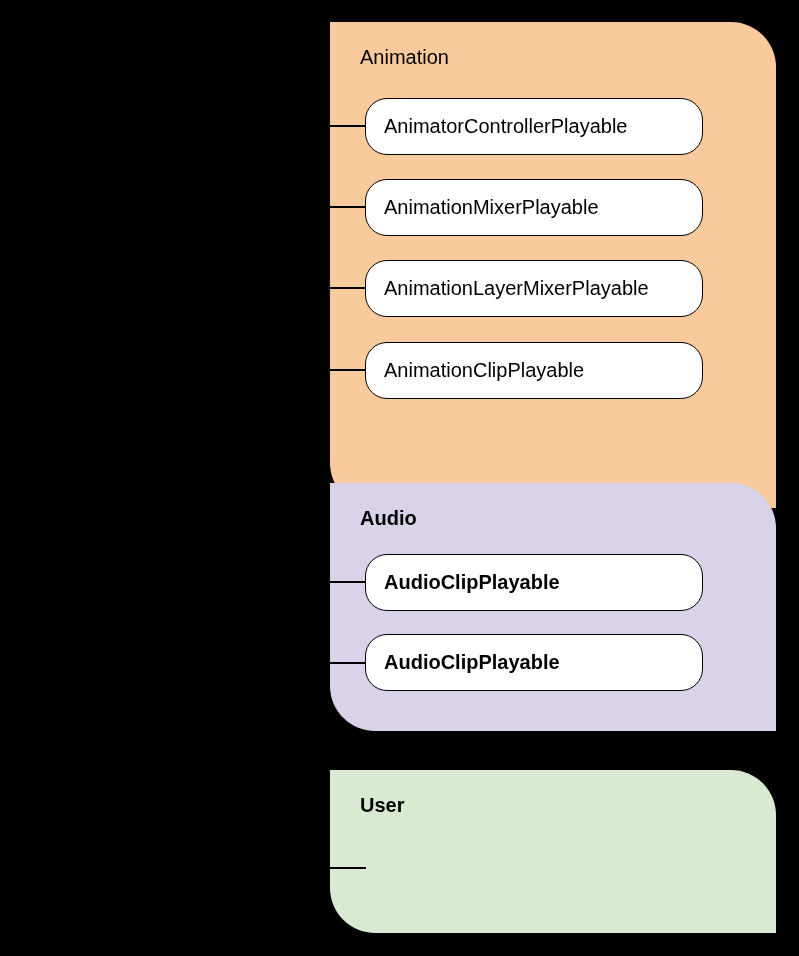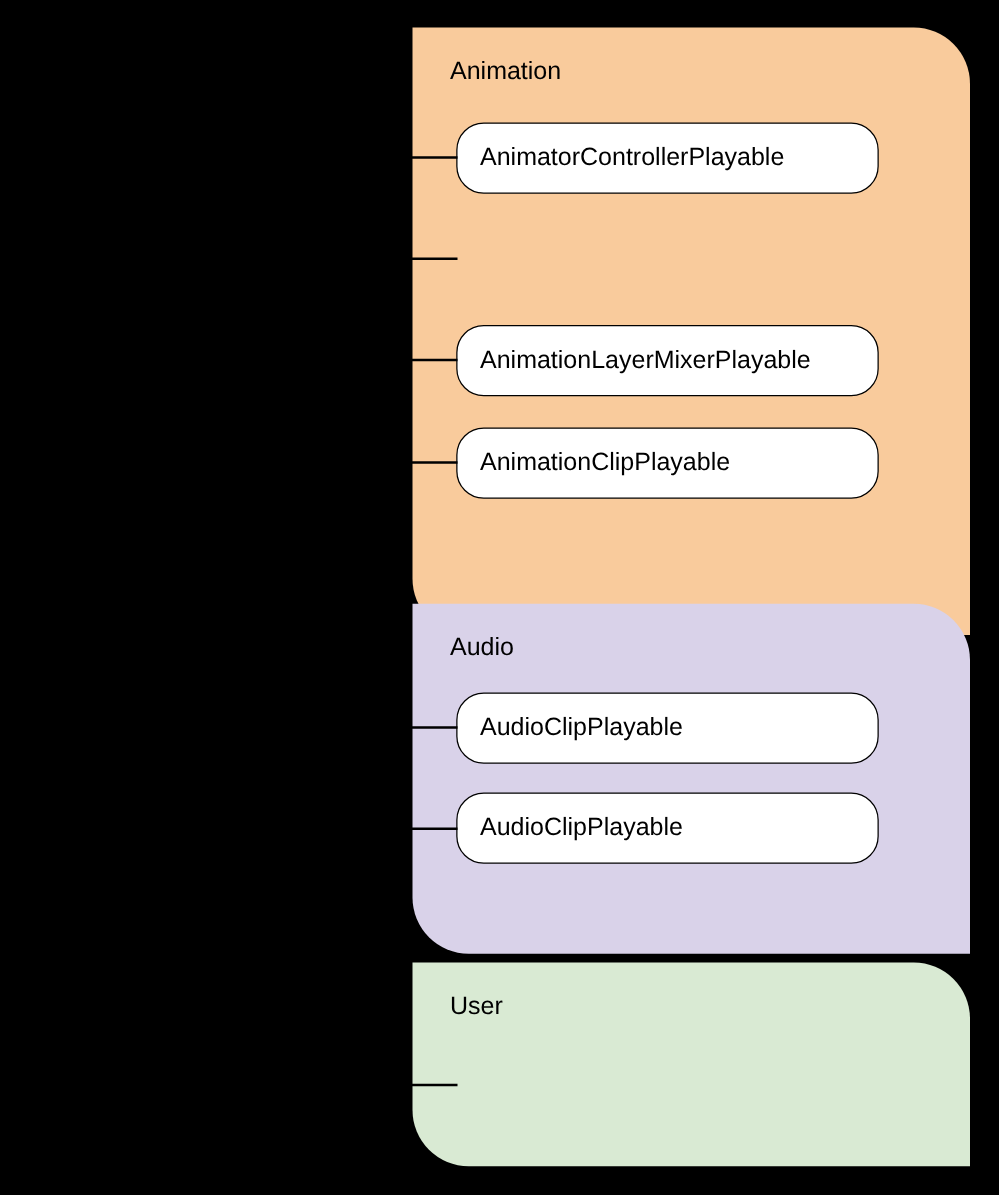--- a/index.html
+++ b/index.html
@@ -16,21 +16,21 @@
     overflow: hidden;
   }
   .group {
     position: absolute;
     left: 330px;
     width: 446px;
     border-radius: 0 45px 0 45px; 
     z-index: 1;
   }
   .group-animation { top: 22px;  height: 486px; }
-  .group-audio     { top: 483px; height: 280px; }
+  .group-audio     { top: 483px; height: 248px; font-weight: bold; }
   .group-user      { top: 770px; height: 163px; }
   .group-title {
     position: absolute;
     left: 30px;
     top: 22px;
     font-size: 20px;
     line-height: 26px;
     color: #000000;
     white-space: nowrap;
   }
@@ -84,35 +84,38 @@
   <div class="connector" style="top:369px"></div>
   <div class="connector" style="top:581px"></div>
   <div class="connector" style="top:662px"></div>
   <div class="connector" style="top:867px"></div>
 
   <section class="group group-animation" style="background: rgb(249, 203, 156);">
     <div class="group-title">Animation</div>
     <div class="node child-node" style="top:76px">
       <span>AnimatorControllerPlayable</span>
     </div>
+    <div class="node child-node" style="top:157px">
+      <span>AnimationMixerPlayable</span>
+    </div>
     <div class="node child-node" style="top:238px">
       <span>AnimationLayerMixerPlayable</span>
     </div>
     <div class="node child-node" style="top:320px">
       <span>AnimationClipPlayable</span>
     </div>
   </section>
 
   <section class="group group-audio" style="background: rgb(217, 210, 233);">
     <div class="group-title">Audio</div>
     <div class="node child-node" style="top:71px">
       <span>AudioClipPlayable</span>
     </div>
     <div class="node child-node" style="top:151px">
       <span>AudioClipPlayable</span>
     </div>
   </section>
 
-  <section class="group group-user" style="background: rgb(217, 234, 211);">
+  <section class="group group-user" style="background: rgb(217, 234, 211); font-weight: bold;">
     <div class="group-title">User</div>
   </section>
 
 </div>
 
 </body></html>

